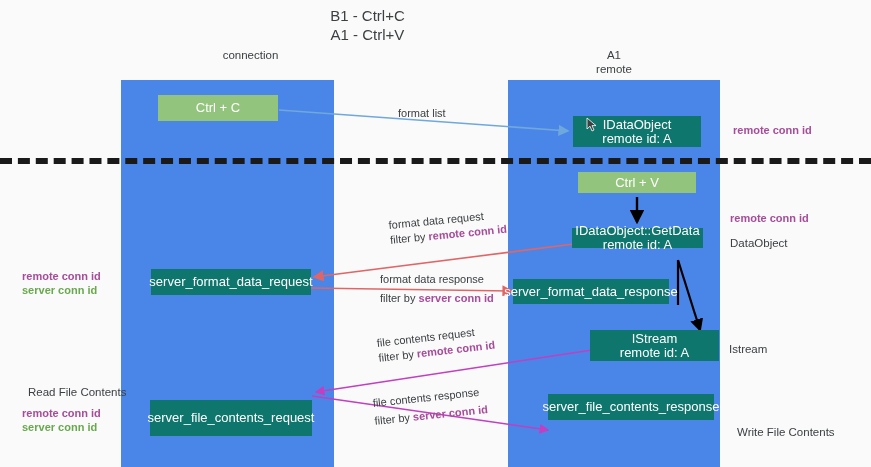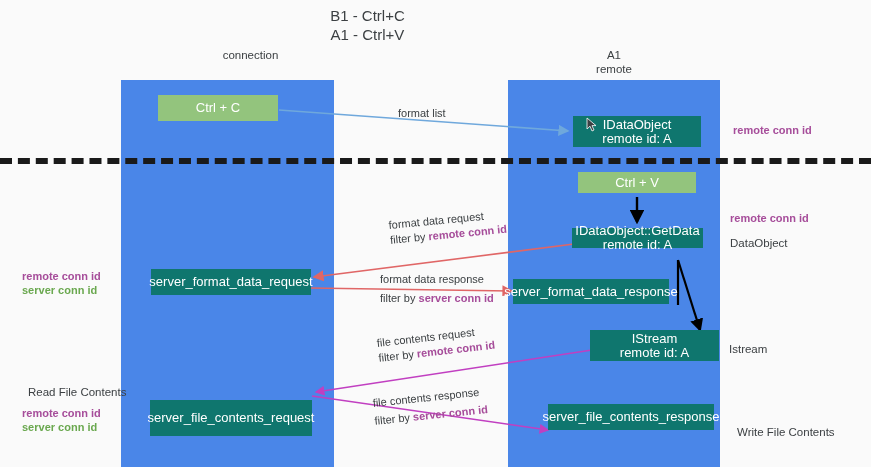--- a/index.html
+++ b/index.html
@@ -156,21 +156,21 @@
 
   <div class="abs box orange" style="left:590px; top:330px; width:129px; height:31px;">
     <span>IStream</span>
     <span class="l2">remote id: A</span>
   </div>
 
   <div class="abs box orange" style="left:150px; top:400px; width:162px; height:36px;">
     <span>server_file_contents_request</span>
   </div>
 
-  <div class="abs box orange" style="left:548px; top:404px; width:166px; height:26px;">
+  <div class="abs box orange" style="left:548px; top:394px; width:166px; height:26px;">
     <span>server_file_contents_response</span>
   </div>
 
   <div class="abs edgelbl" style="left:398px; top:106px;">
     <span>format list</span>
   </div>
 
   <div class="abs edgelbl rot" style="left:388px; top:218px; transform: rotate(-5.5deg);">
     <div>format data request</div>
     <div><span>filter by </span><span class="p">remote conn id</span></div>

